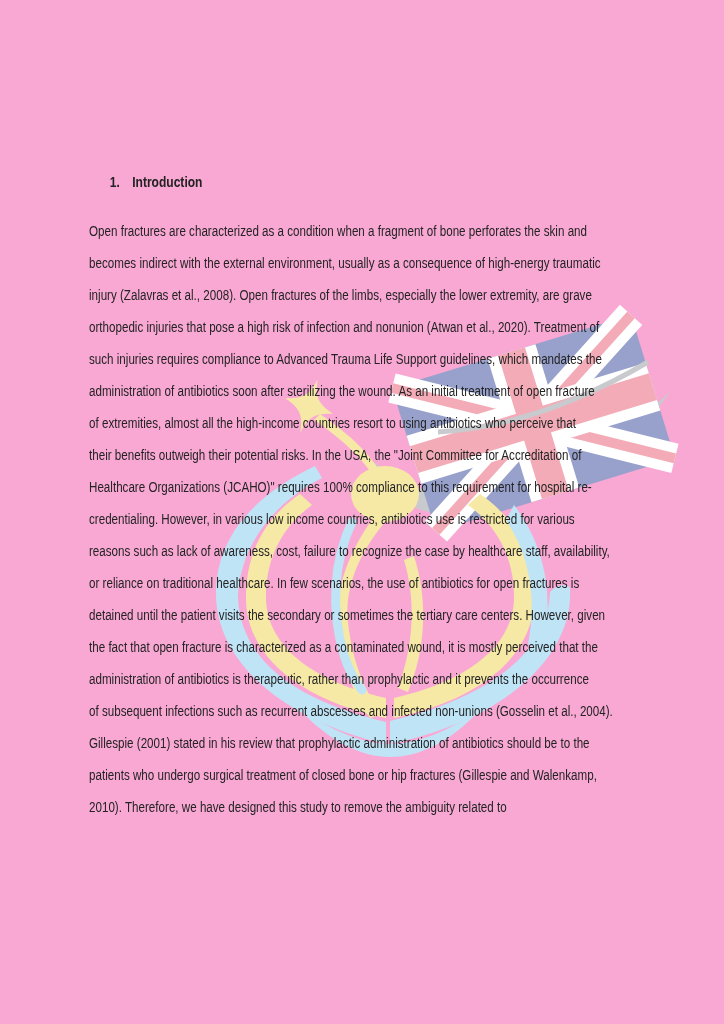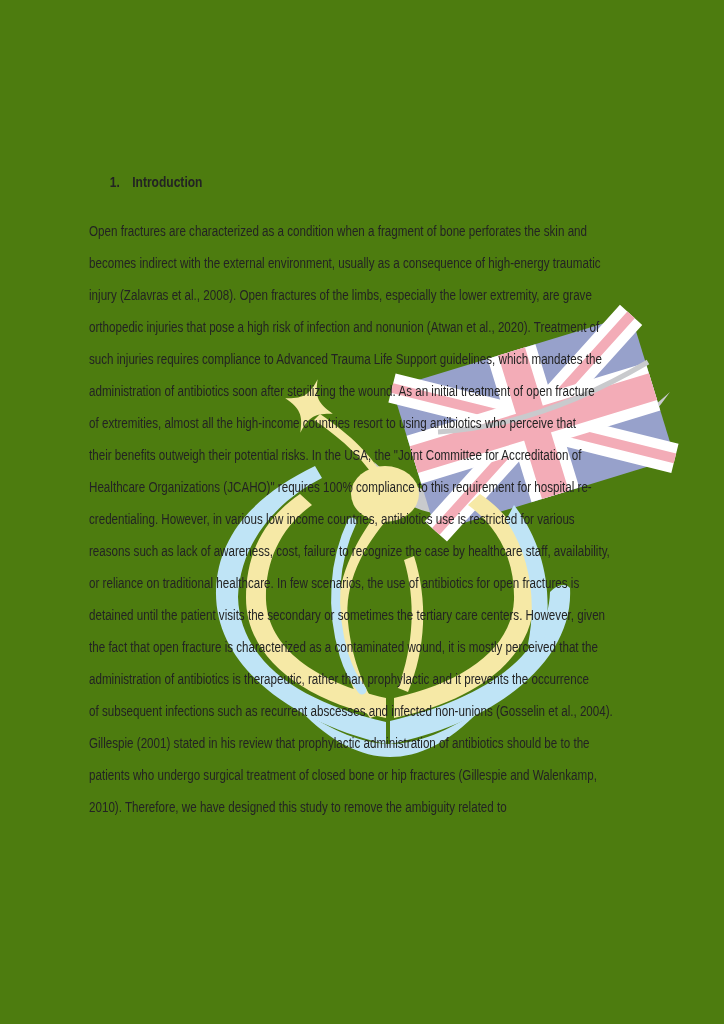--- a/index.html
+++ b/index.html
@@ -2,21 +2,21 @@
 <html><head>
 <meta charset="utf-8">
 <style>
   html,body{margin:0;padding:0;}
   body{
     width:724px;height:1024px;background:#ffffff;
     font-family:"Liberation Sans",sans-serif;
   }
   .page{
     position:relative;width:724px;height:1024px;
-    background:#4d7c0f;overflow:hidden;
+    background:#f9a8d4;overflow:hidden;
   }
   .watermark{
     position:absolute;left:0;top:0;z-index:0;
   }
   .content{
     position:absolute;left:89px;top:172px;width:720px;
     transform:scaleX(0.83);transform-origin:0 0;
     z-index:1;color:#232323;
   }
   .heading{

